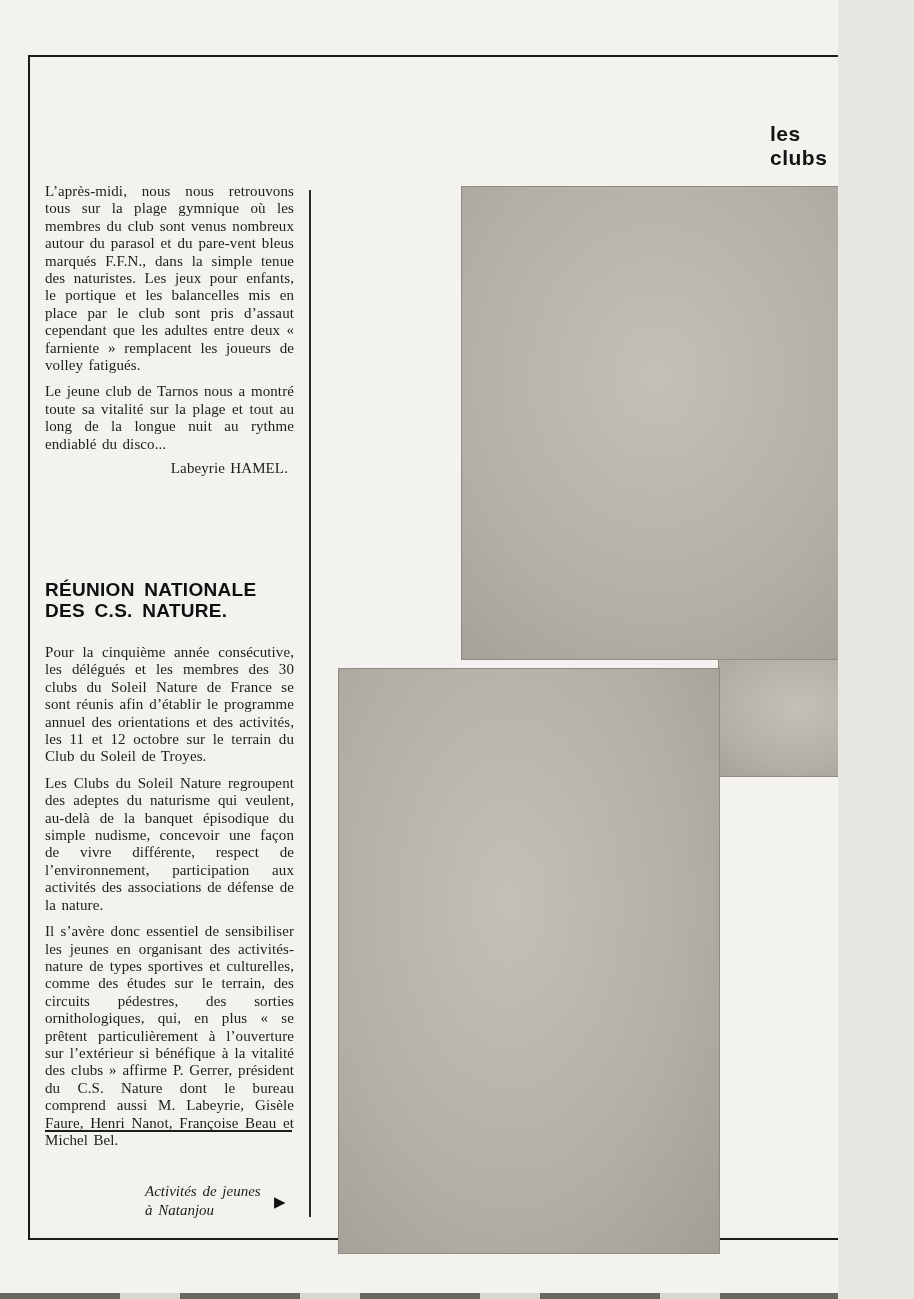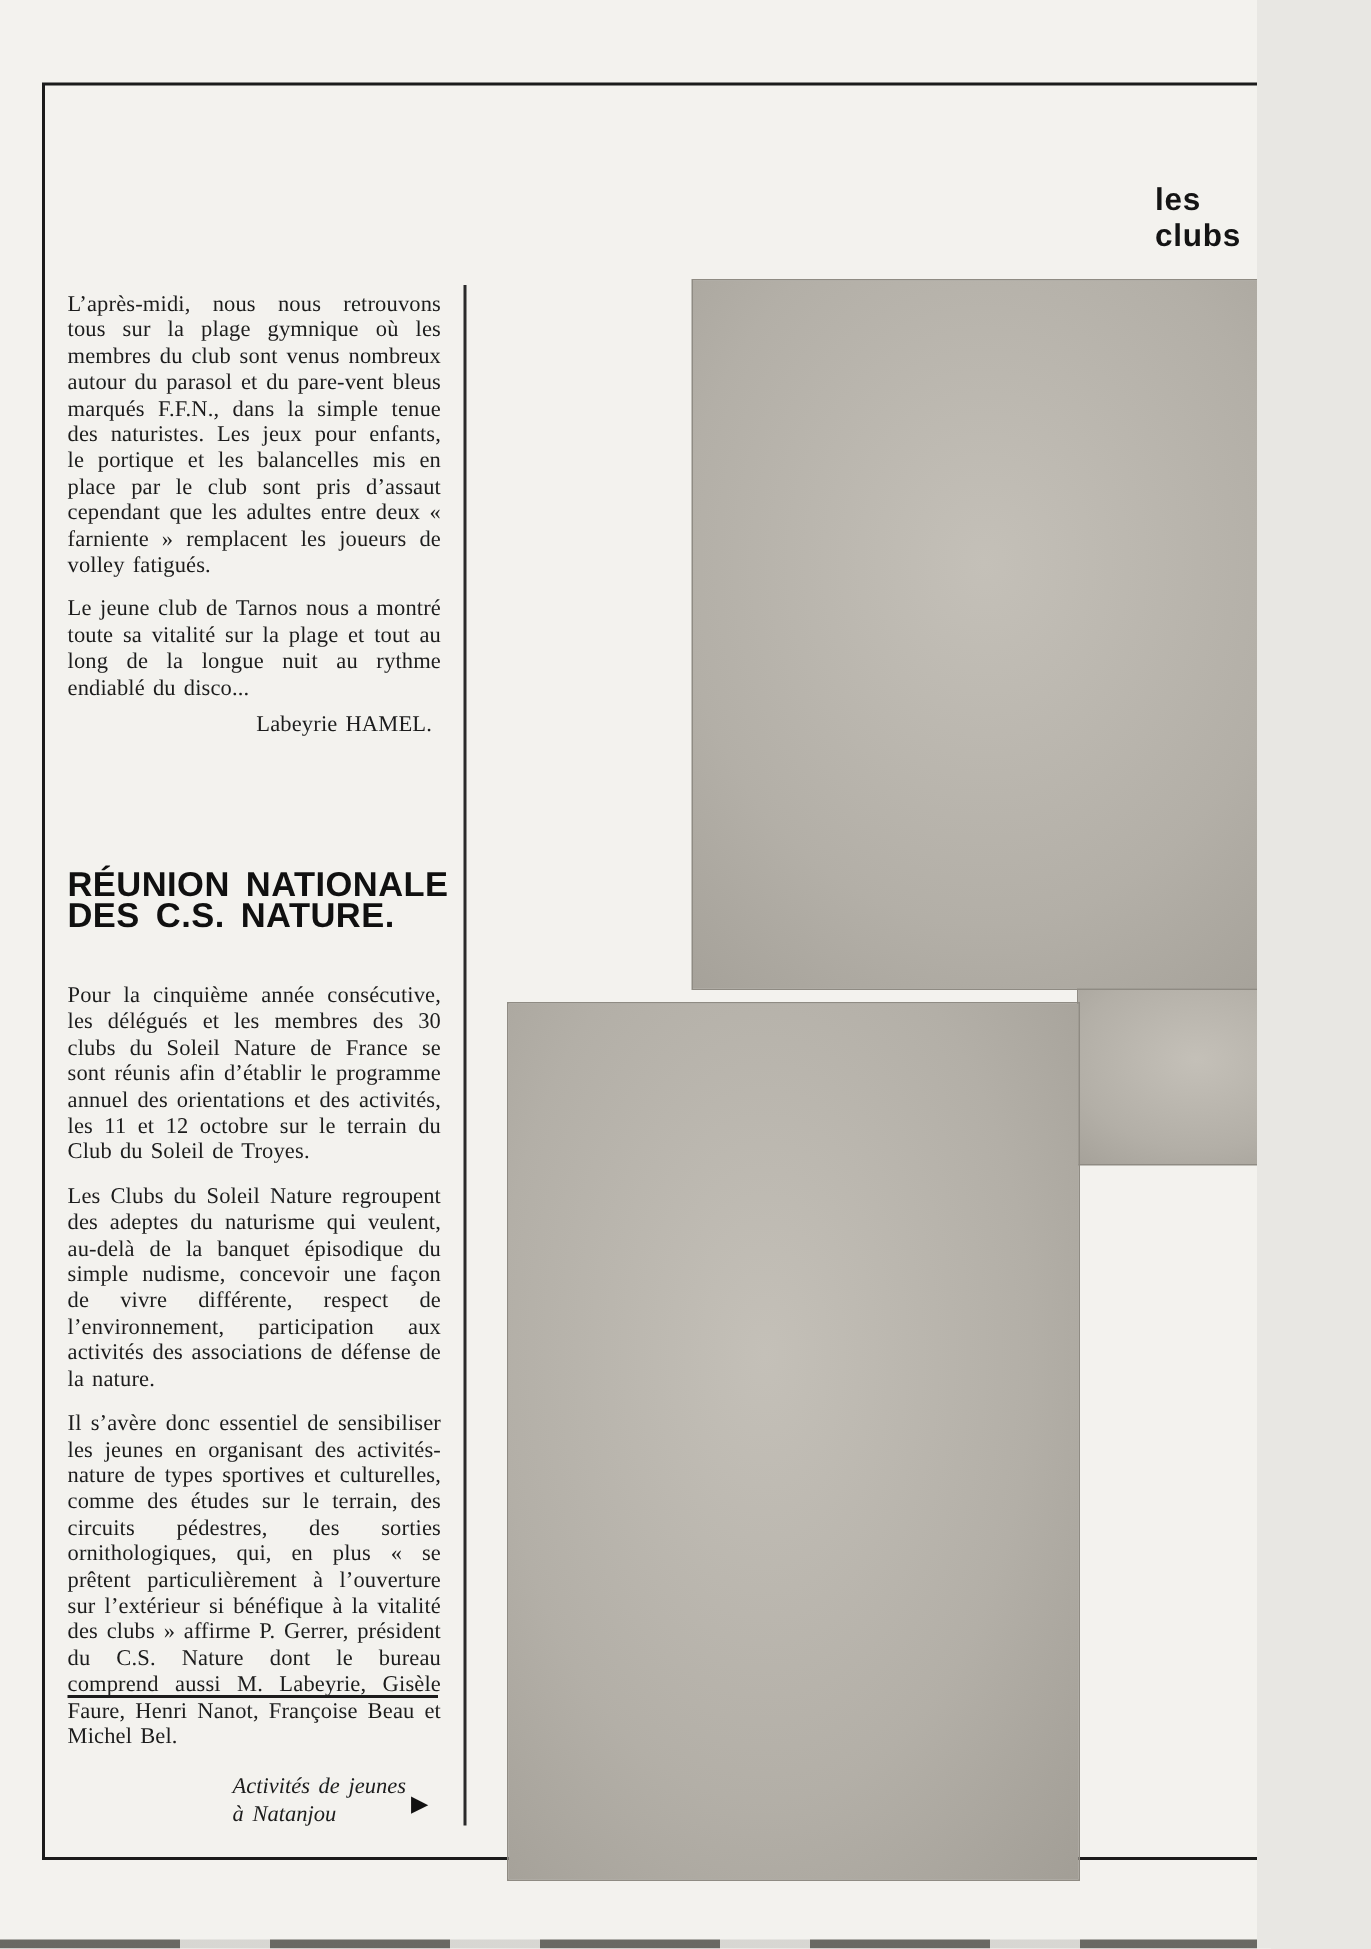--- a/index.html
+++ b/index.html
@@ -40,46 +40,46 @@
   .text-col {
     position: absolute;
     left: 45px;
     width: 249px;
     font-size: 15px;
     line-height: 17.4px;
     text-align: justify;
     word-spacing: 1.5px;
     letter-spacing: 0.1px;
   }
-  .text-col p { margin: 12px 0 9px 0; }
+  .text-col p { margin: 0 0 9px 0; }
   .byline {
     text-align: right;
     padding-right: 6px;
     margin-top: -2px;
   }
   .article-heading {
     position: absolute;
     left: 45px; top: 579px;
     font-family: "Liberation Sans", sans-serif;
     font-weight: 700;
-    font-size: 23px;
+    font-size: 19px;
     line-height: 21px;
     letter-spacing: 0.3px;
     word-spacing: 4px;
     color: #101010;
   }
   .end-rule {
     position: absolute;
     left: 45px; top: 1130px;
     width: 247px; height: 2px;
     background: #1c1c1c;
   }
   .caption {
     position: absolute;
-    left: 155px; top: 1182px;
+    left: 145px; top: 1182px;
     width: 160px;
     font-style: italic;
     font-size: 15px;
     line-height: 19px;
     word-spacing: 2px;
   }
   .caption-arrow {
     position: absolute;
     left: 274px; top: 1193px;
     font-size: 15px;

